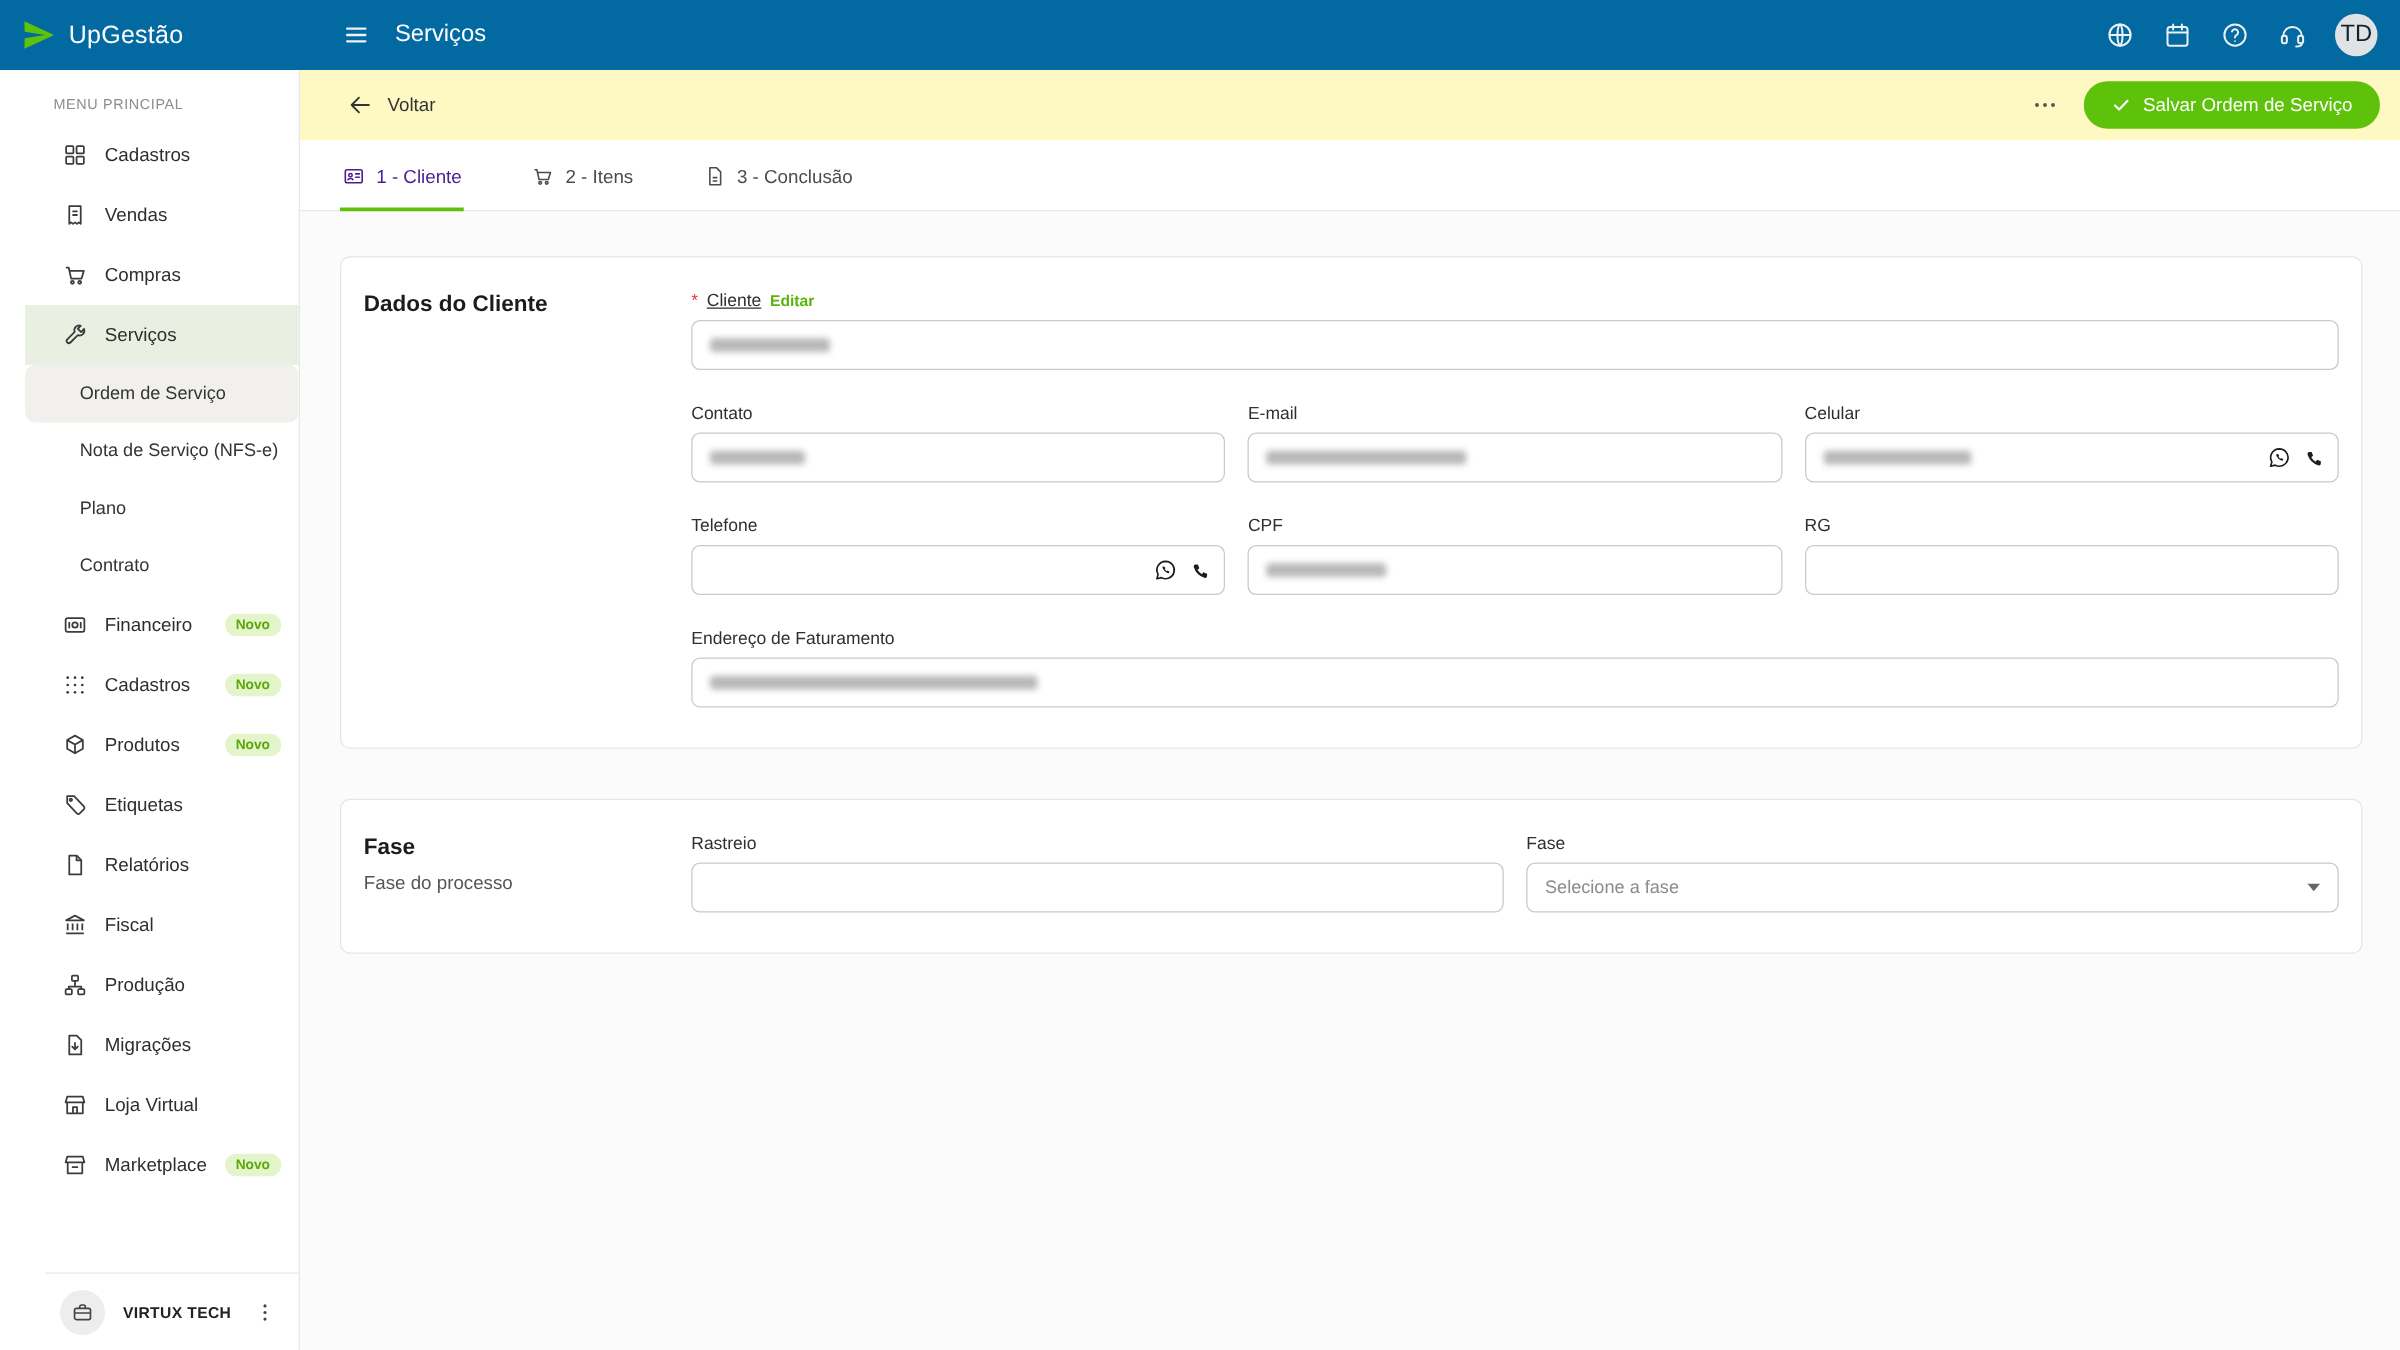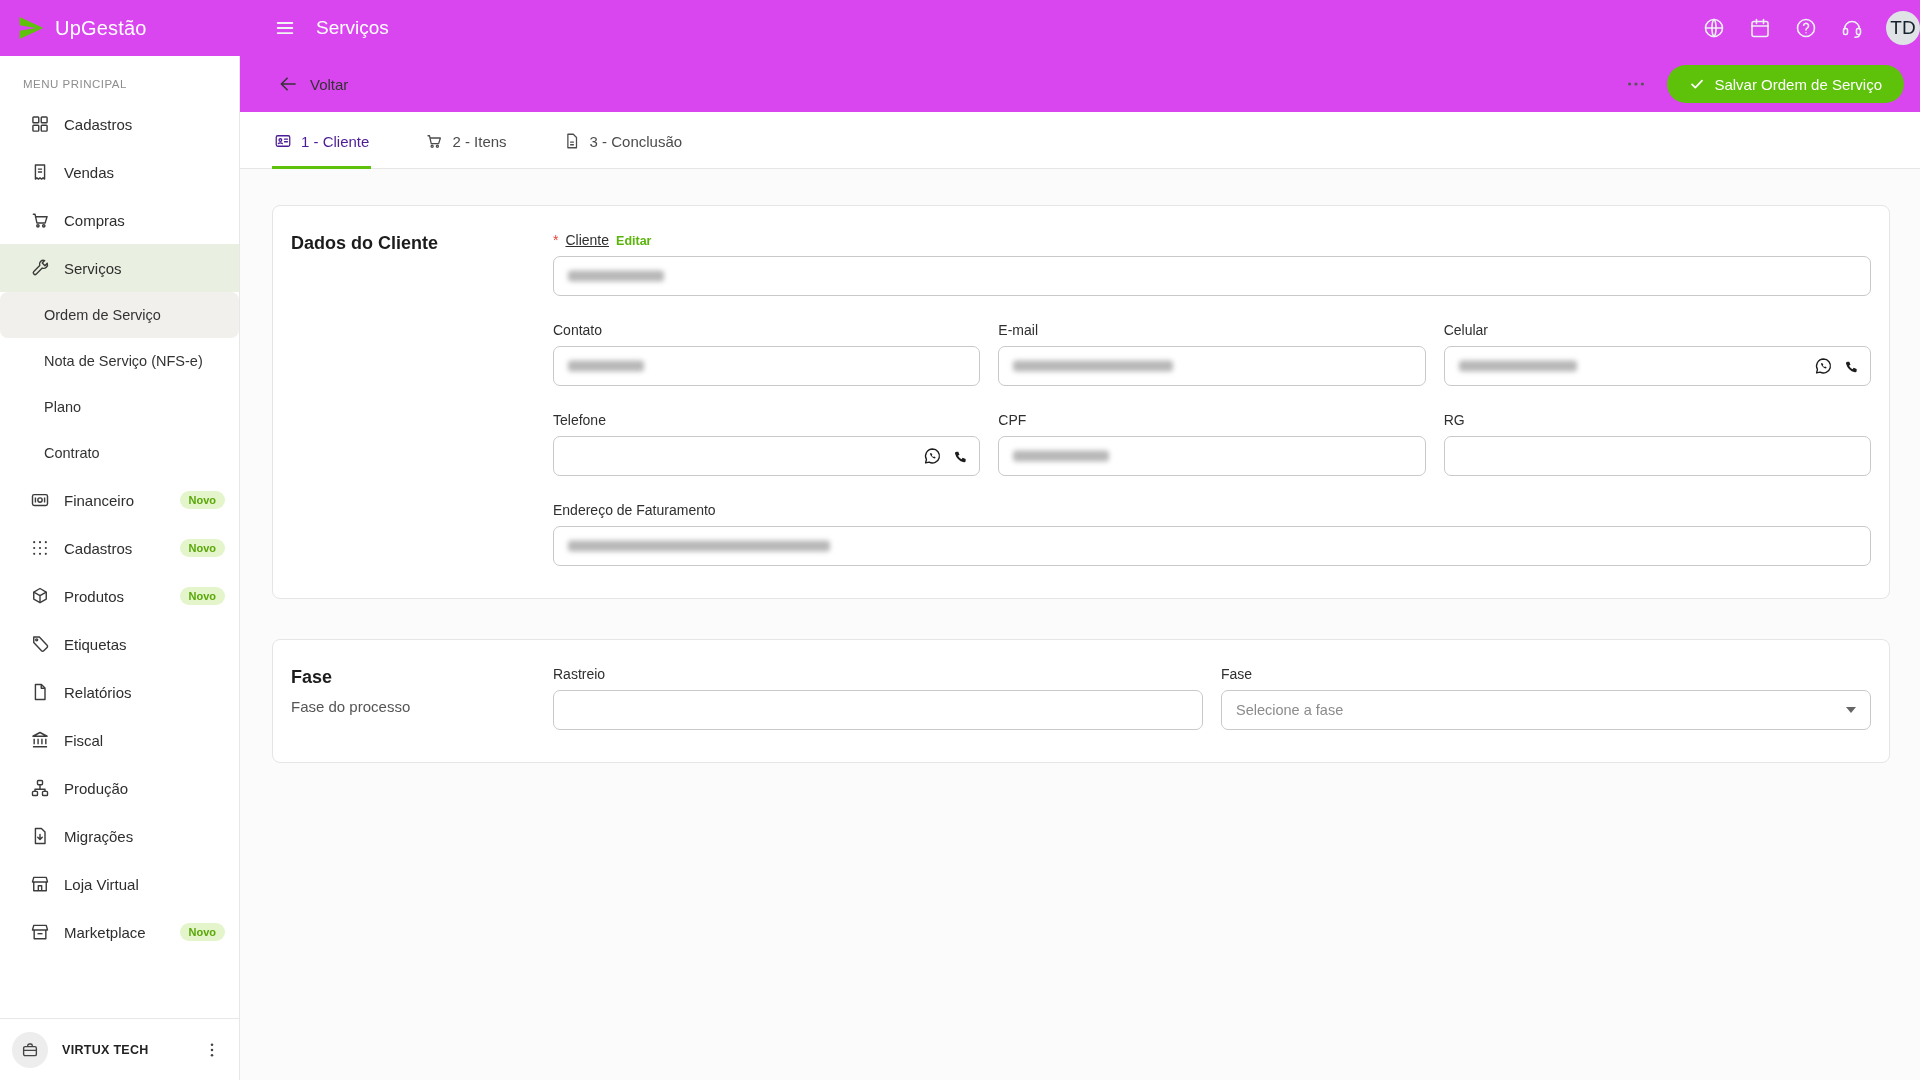--- a/index.html
+++ b/index.html
@@ -7,51 +7,51 @@
   body {
     font-family: "Liberation Sans", sans-serif;
     width:1920px; height:1080px; overflow:hidden; background:#fafafa; color:#2e2e2e;
   }
   .app {
     width:1920px; height:1080px; display:grid;
     grid-template-rows:56px 1fr; grid-template-columns:240px 1fr;
     grid-template-areas:"topbar topbar" "sidebar main";
   }
   
-  .topbar { grid-area:topbar; background:#d946ef; display:flex; align-items:center; }
+  .topbar { grid-area:topbar; background:#0369a1; display:flex; align-items:center; padding-right:18px; }
   .brand { width:240px; flex:none; display:flex; align-items:center; gap:10px; padding-left:17px; cursor:pointer; }
   .brand-icon { width:28px; height:28px; color:#5ec10a; display:flex; }
   .brand-name { color:#fff; font-size:20px; font-weight:500; letter-spacing:.2px; }
   .hamburger { background:none; border:none; padding:6px; margin-left:28px; cursor:pointer; color:#f0f2f4; display:flex; }
   .page-title { color:#fff; font-size:19px; font-weight:500; margin-left:14px; }
   .topbar-spacer { flex:1; }
   .topbar-actions { display:flex; align-items:center; gap:22px; }
   .tb-icon-btn { background:none; border:none; padding:0; cursor:pointer; color:#eef1f3; width:24px; height:24px; display:flex; }
   .tb-icon-btn svg { width:24px; height:24px; }
   .avatar { width:34px; height:34px; border-radius:50%; background:#dfe3e6; color:#15212c; font-size:19px; font-weight:400; display:flex; align-items:center; justify-content:center; cursor:pointer; }
   
-  .sidebar { grid-area:sidebar; background:#fff; border-right:1px solid #e7e7e7; display:flex; flex-direction:column; overflow:hidden; }
+  .sidebar { grid-area:sidebar; background:#fff; border-right:1px solid #e7e7e7; display:flex; flex-direction:column; overflow:hidden;align-items:flex-end; }
   .sidebar-scroll { flex:1; overflow:hidden; }
   .menu-section { font-size:11.5px; color:#8d8d8d; letter-spacing:.5px; padding:22px 0 10px 23px; }
   .nav-item { height:48px; display:flex; align-items:center; padding:0 14px 0 30px; gap:14px; font-size:15px; color:#2e2e2e; cursor:pointer; }
   .nav-item.active { background:#eaf0e1; }
   .nav-icon { width:20px; height:20px; color:#3c3c3c; flex:none; display:flex; }
   .nav-icon svg { width:20px; height:20px; }
   .nav-label { flex:1; }
   .badge { background:#e4f4cb; color:#5aa80a; font-size:11px; font-weight:700; padding:3px 9px; border-radius:10px; }
   .subnav-item { height:46px; display:flex; align-items:center; margin:0 0; padding-left:44px; border-radius:8px; font-size:14.5px; color:#333; cursor:pointer; }
   .subnav-item.selected { background:#f1f0ec; }
   .sidebar-footer { border-top:1px solid #e8e8e8; height:62px; flex:none; display:flex; align-items:center; padding:0 14px 0 12px; gap:14px; }
   .footer-avatar { width:36px; height:36px; border-radius:50%; background:#ededed; color:#444; display:flex; align-items:center; justify-content:center; cursor:pointer; }
   .footer-avatar svg { width:18px; height:18px; }
   .company { flex:1; font-size:12.5px; font-weight:700; color:#222; letter-spacing:.3px; }
   .kebab-btn { background:none; border:none; padding:4px; cursor:pointer; color:#444; display:flex; }
   
   .main { grid-area:main; display:flex; flex-direction:column; overflow:hidden; background:#fbfbfb; }
-  .main-header { height:56px; flex:none; background:#d946ef; display:flex; align-items:center; padding:0 16px 0 32px; }
+  .main-header { height:56px; flex:none; background:#fef9c3; display:flex; align-items:center; padding:0 16px 0 32px; }
   .back-btn { background:none; border:none; display:flex; align-items:center; gap:12px; font-family:inherit; font-size:15px; color:#333; cursor:pointer; }
   .back-btn svg { width:20px; height:20px; }
   .mh-spacer { flex:1; }
   .more-btn { background:none; border:none; color:#555; cursor:pointer; display:flex; padding:6px; margin-right:14px; }
   .save-btn { background:#5ec10a; color:#fff; border:none; border-radius:19px; height:38px; padding:0 22px; font-family:inherit; font-size:15px; font-weight:500; display:flex; align-items:center; gap:9px; cursor:pointer; }
   .save-btn svg { width:16px; height:16px; }
   
   .tabs { background:#fff; border-bottom:1px solid #e6e6e6; display:flex; gap:52px; padding:0 32px; flex:none; }
   .tab { display:flex; align-items:center; gap:9px; padding:20px 2px 16px; font-size:15px; color:#4c4c4c; border-bottom:3px solid transparent; cursor:pointer; margin-bottom:-1px; }
   .tab svg { width:18px; height:18px; }

